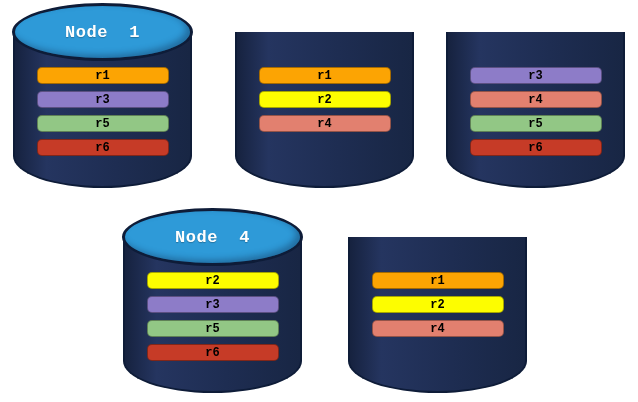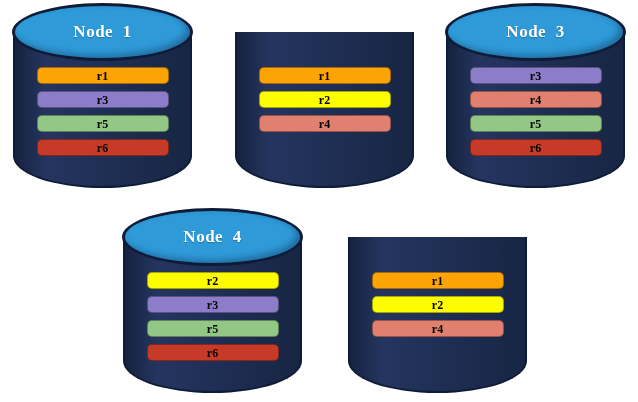--- a/index.html
+++ b/index.html
@@ -3,21 +3,21 @@
 <meta charset="utf-8">
 <style>
   * { margin:0; padding:0; box-sizing:border-box; }
   html,body { background:#ffffff; }
   .canvas {
     position:relative;
     width:638px;
     height:402px;
     background:#ffffff;
     overflow:hidden;
-    font-family:Liberation Serif, serif;
+    font-family:Liberation Mono, monospace;
   }
   .node { position:absolute; width:181px; height:185px; }
   
   .node:nth-of-type(1){ left:12px;  top:3px;  }
   .node:nth-of-type(2){ left:234px; top:3px;  }
   .node:nth-of-type(3){ left:445px; top:3px;  }
   .node:nth-of-type(4){ left:122px; top:208px;}
   .node:nth-of-type(5){ left:347px; top:208px;}
 
   .cyl-body {
@@ -86,23 +86,20 @@
         <div class="bar" style="background: rgb(253, 253, 0);">
           <span>r2</span>
         </div>
         <div class="bar" style="background: rgb(226, 128, 111);">
           <span>r4</span>
         </div>
       </div>
   </div>
     <div class="node">
     <div class="cyl-body"></div>
-    <div class="cyl-top">
-      <span class="node-title">Node  3</span>
-    </div>
     <div class="bars">
         <div class="bar" style="background: rgb(141, 124, 200);">
           <span>r3</span>
         </div>
         <div class="bar" style="background: rgb(226, 128, 111);">
           <span>r4</span>
         </div>
         <div class="bar" style="background: rgb(146, 199, 133);">
           <span>r5</span>
         </div>

